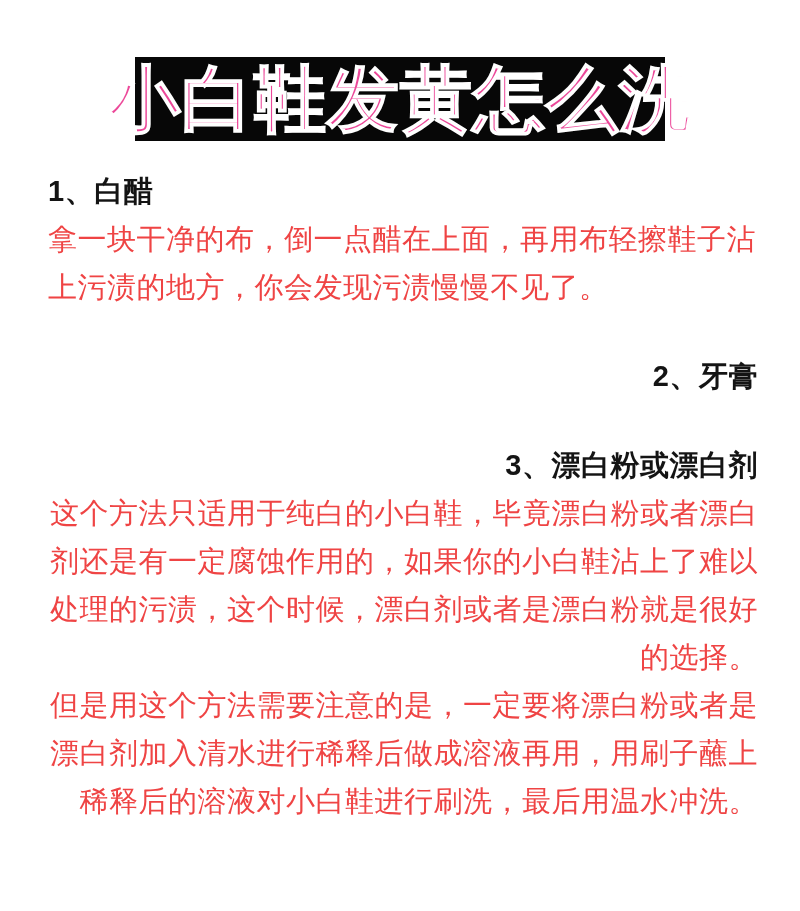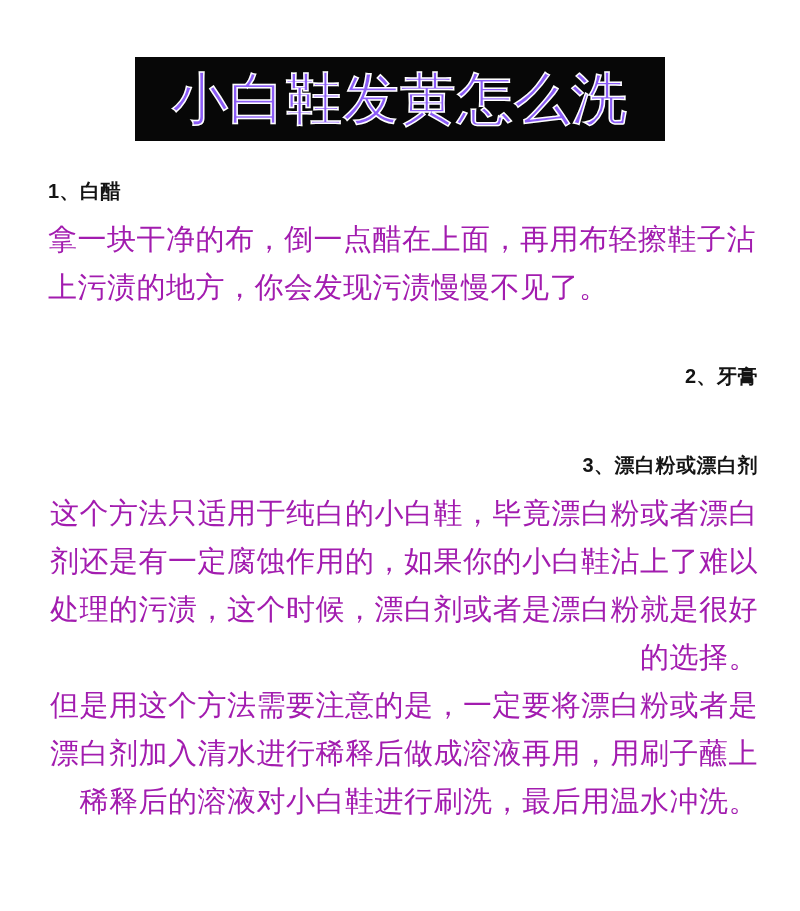--- a/index.html
+++ b/index.html
@@ -20,50 +20,50 @@
     height: 84px;
     margin: 57px auto 0 auto;
     background: #070707;
     display: flex;
     align-items: center;
     justify-content: center;
   }
   .title-banner h1 {
     margin: 0;
     padding: 0 6px;
-    font-size: 56px;
+    font-size: 72px;
     line-height: 1;
-    font-weight: 400;
-    color: #8b5cf6;
+    font-weight: 700;
+    color: #ec4899;
     letter-spacing: 1px;
     white-space: nowrap;
     -webkit-text-stroke: 1.5px #ffffff;
   }
   .content {
     padding: 26px 42px 0 48px;
     color: #1c1c1c;
   }
   .tip-section + .tip-section {
     margin-top: 41px;
     text-align: right;
   }
   .tip-heading {
     margin: 0;
-    font-size: 20px;
+    font-size: 29px;
     font-weight: 700;
     line-height: 48px;
     color: #141414;
     letter-spacing: 0.5px;
   }
   .tip-body {
     margin: 0;
     font-size: 29px;
     font-weight: 500;
     line-height: 48px;
-    color: #a21caf;
+    color: #ef4444;
     letter-spacing: 0.5px;
     white-space: pre-line;
   }
 </style>
 </head>
 <body>
 
 <div class="poster">
 
   <div class="title-banner">

